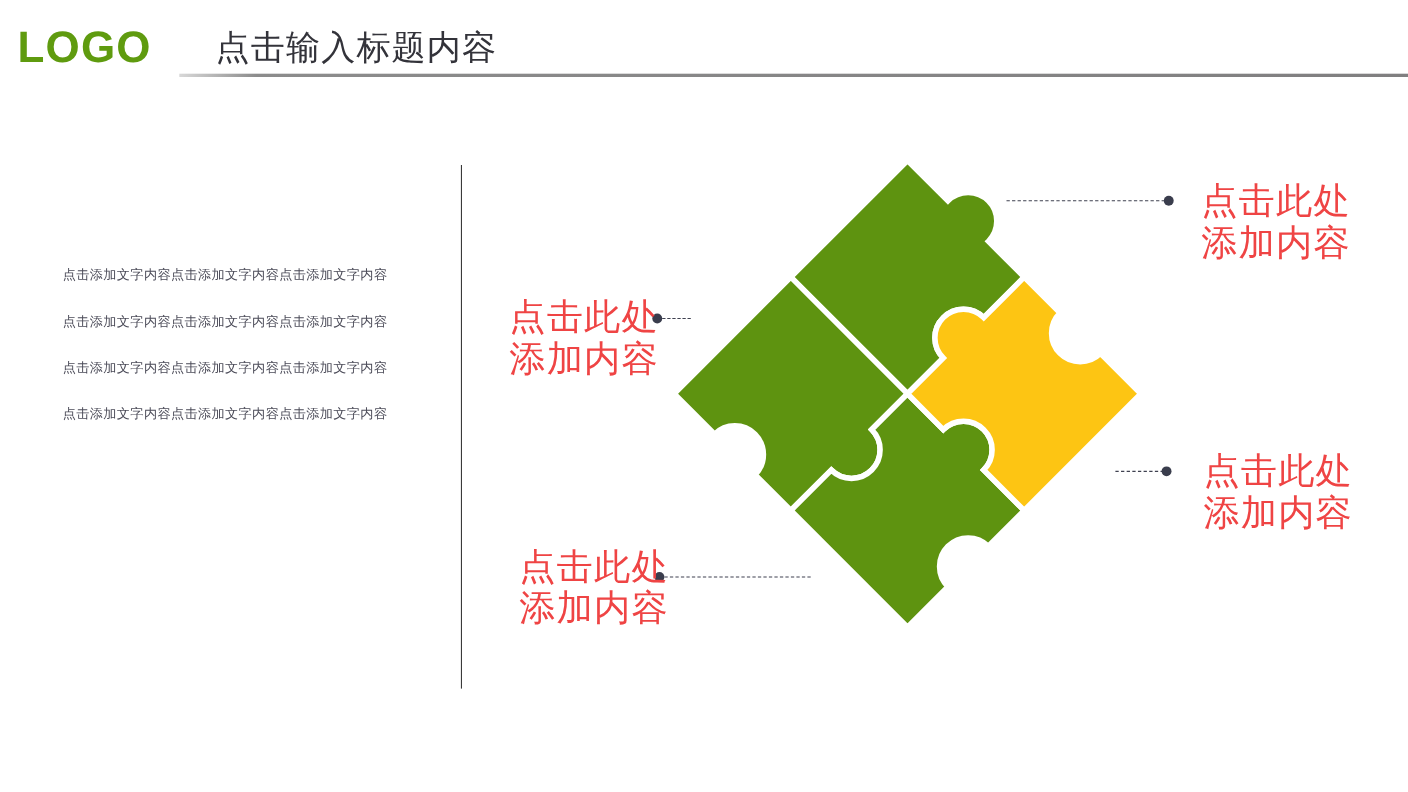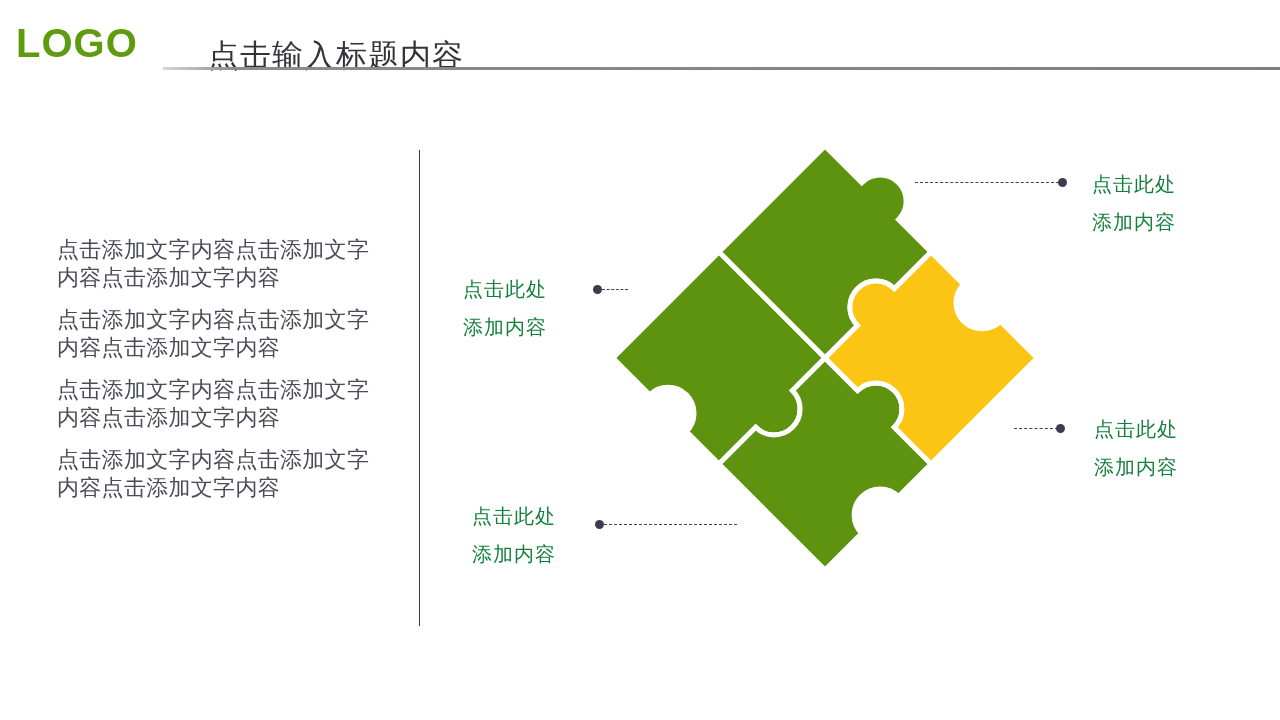--- a/index.html
+++ b/index.html
@@ -28,28 +28,27 @@
     font-family: "Liberation Sans", "DejaVu Sans", sans-serif;
     font-weight: bold;
     font-size: 40px;
     letter-spacing: 1px;
     color: #5f9b0f;
     line-height: 46px;
   }
   #header-title {
     position: absolute;
     left: 196px;
-    top: 37px;
-    font-family: Liberation Mono, monospace;
+    top: 23px;
+    font-family: Liberation Serif, serif;
     font-size: 31px;
     color: #33333a;
     line-height: 42px;
     letter-spacing: 1px;
     white-space: nowrap;
-    margin-left: 12px;
   }
   #header-rule {
     position: absolute;
     left: 163px;
     top: 67px;
     width: 1117px;
     height: 3px;
     background: linear-gradient(to right, #d8d8d8 0px, #8c8c8c 70px, #807f80 100%);
   }
 
@@ -65,21 +64,21 @@
 
   
   #left-text {
     position: absolute;
     left: 57px;
     top: 236px;
     width: 320px;
   }
   .para {
     font-family: "Liberation Sans", "DejaVu Sans", sans-serif;
-    font-size: 22px;
+    font-size: 12px;
     line-height: 28px;
     color: #4b4b58;
     margin: 0 0 14px 0;
     letter-spacing: 0.3px;
   }
   .para:last-child { margin-bottom: 0; }
 
   
   #puzzle-stage {
     position: absolute;
@@ -89,23 +88,23 @@
     height: 440px;
   }
   #puzzle-svg { display: block; }
 
   
   .callout {
     position: absolute;
   }
   .callout-label {
     font-family: "Liberation Serif", "DejaVu Serif", serif;
-    font-size: 20px;
+    font-size: 33px;
     line-height: 38px;
-    color: #15803d;
+    color: #ef4444;
     white-space: nowrap;
     letter-spacing: 1px;
   }
   .callout-label .l2 { display: block; font-family: Liberation Serif, serif; }
 
   .c-right .callout-label { text-align: left; }
   .c-left  .callout-label { text-align: right; }
 
   .leader {
     position: absolute;

